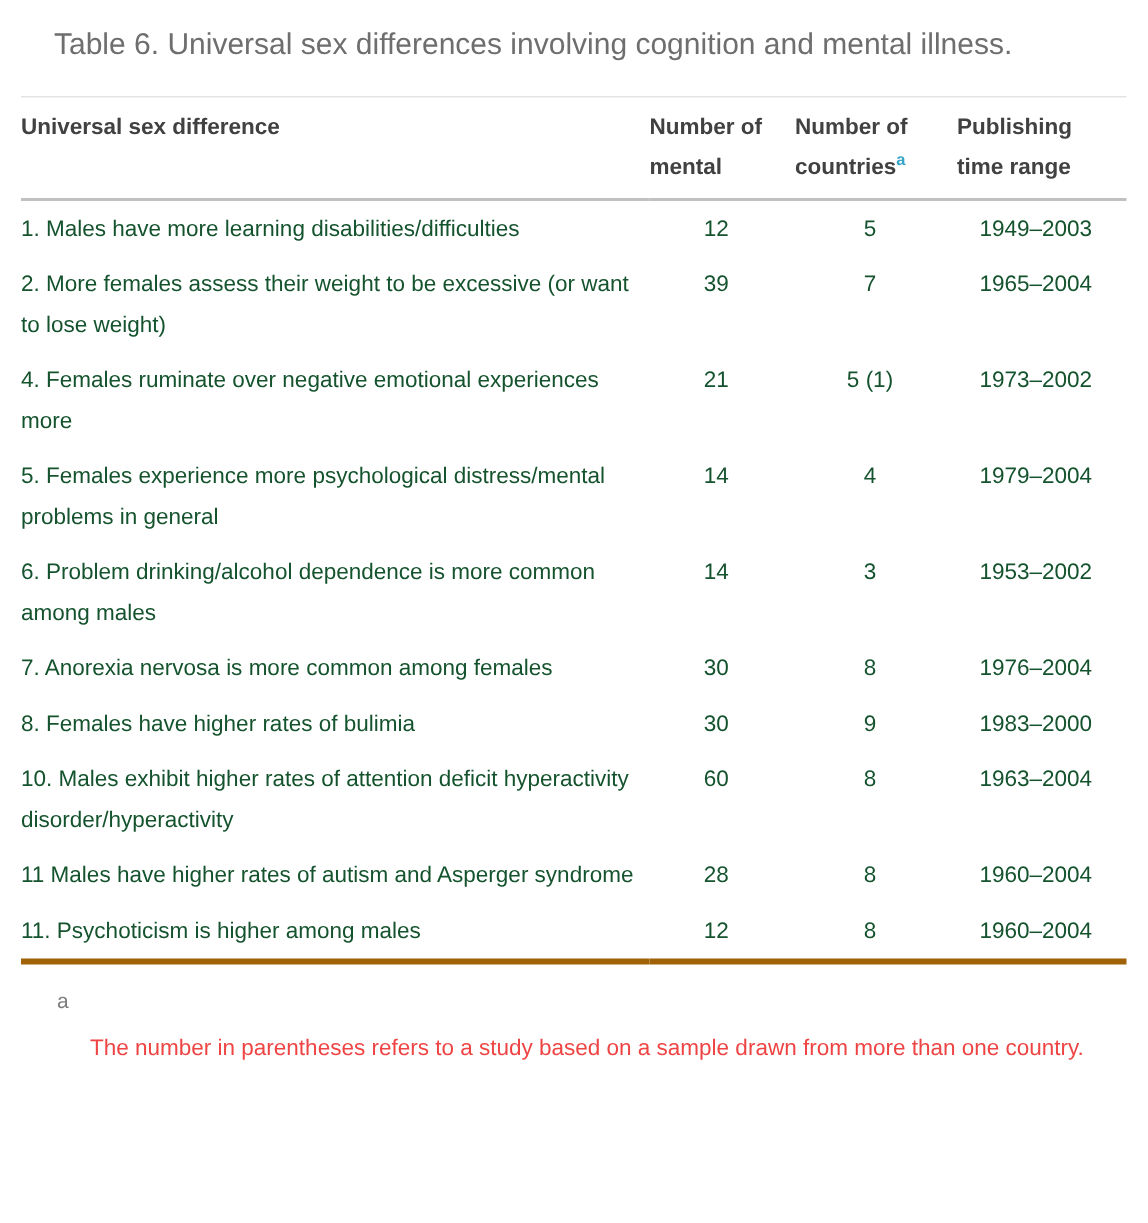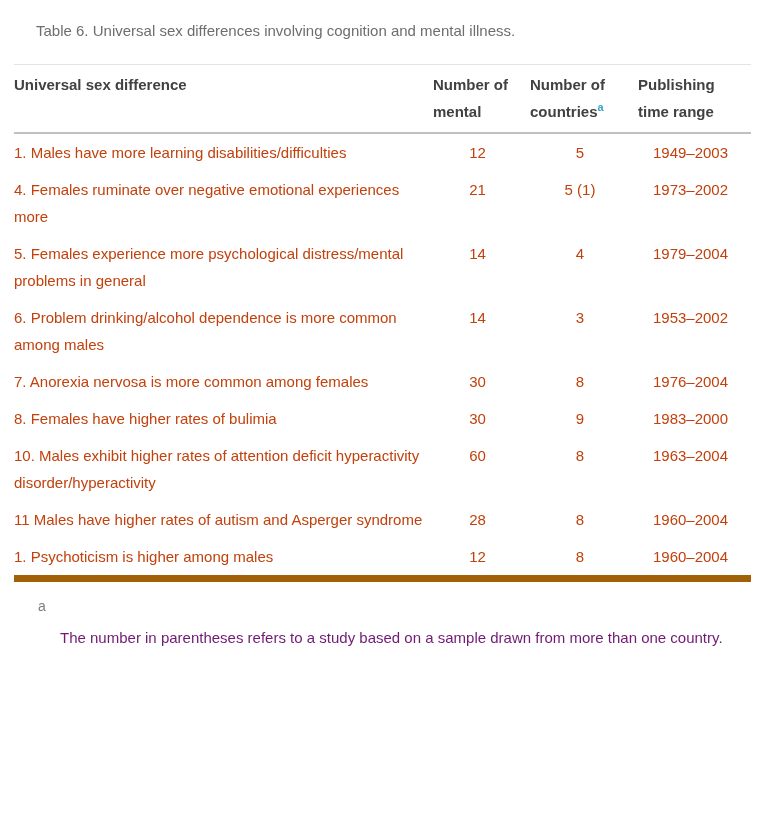--- a/index.html
+++ b/index.html
@@ -8,49 +8,49 @@
     background: #ffffff;
   }
   body {
     width: 765px;
     height: 815px;
     font-family: "Liberation Sans", sans-serif;
     overflow: hidden;
   }
   .caption {
     padding: 21px 20px 0 36px;
-    font-size: 15px;
+    font-size: 20px;
     line-height: 19px;
     color: #6e6e6e;
   }
   table.sex-diff {
     border-collapse: collapse;
     table-layout: fixed;
     width: 737px;
     margin: 24px 14px 0 14px;
     border-top: 1px solid #e4e4e4;
-    border-bottom: 7px solid #a16207;
+    border-bottom: 4px solid #a16207;
   }
   col.c1 { width: 419px; }
   col.c2 { width: 97px; }
   col.c3 { width: 108px; }
   col.c4 { width: 113px; }
   th {
     text-align: left;
     font-size: 15px;
     font-weight: bold;
     color: #414141;
     line-height: 27px;
     vertical-align: top;
     padding: 6px 8px 7px 0;
     border-bottom: 2px solid #c0c0c0;
   }
   td {
     font-size: 15px;
-    color: #c2410c;
+    color: #14532d;
     line-height: 27px;
     vertical-align: top;
     padding: 5px 2px 5px 0;
   }
   td.num { padding-right: 8px; text-align: center; }
   sup.fn-ref {
     color: #36a3c9;
     font-size: 11px;
     line-height: 0;
     vertical-align: super;
@@ -61,21 +61,21 @@
   }
   .fn-marker {
     font-size: 14px;
     line-height: 17px;
     color: #7d7d7d;
   }
   .fn-text {
     margin: 13px 0 0 22px;
     font-size: 15px;
     line-height: 19px;
-    color: #701a75;
+    color: #ef4444;
   }
 </style>
 </head>
 <body>
 
 <div>
 
   <div class="caption">Table 6. Universal sex differences involving cognition and mental illness.</div>
 
   <table class="sex-diff">
@@ -92,20 +92,26 @@
         <th><span>Number of countries</span><sup class="fn-ref">a</sup></th>
         <th><span>Publishing time range</span></th>
       </tr>
     </thead>
     <tbody>
       <tr>
         <td>1. Males have more learning disabilities/difficulties</td>
         <td class="num">12</td>
         <td class="num">5</td>
         <td class="num">1949–2003</td>
+      </tr>
+      <tr>
+        <td>2. More females assess their weight to be excessive (or want to lose weight)</td>
+        <td class="num">39</td>
+        <td class="num">7</td>
+        <td class="num">1965–2004</td>
       </tr>
       <tr>
         <td>4. Females ruminate over negative emotional experiences more</td>
         <td class="num">21</td>
         <td class="num">5 (1)</td>
         <td class="num">1973–2002</td>
       </tr>
       <tr>
         <td>5. Females experience more psychological distress/mental problems in general</td>
         <td class="num">14</td>
@@ -136,21 +142,21 @@
         <td class="num">8</td>
         <td class="num">1963–2004</td>
       </tr>
       <tr>
         <td>11 Males have higher rates of autism and Asperger syndrome</td>
         <td class="num">28</td>
         <td class="num">8</td>
         <td class="num">1960–2004</td>
       </tr>
       <tr>
-        <td>1. Psychoticism is higher among males</td>
+        <td>11. Psychoticism is higher among males</td>
         <td class="num">12</td>
         <td class="num">8</td>
         <td class="num">1960–2004</td>
       </tr>
     </tbody>
   </table>
 
   <div class="footnote">
     <div class="fn-marker">a</div>
     <div class="fn-text">The number in parentheses refers to a study based on a sample drawn from more than one country.</div>

